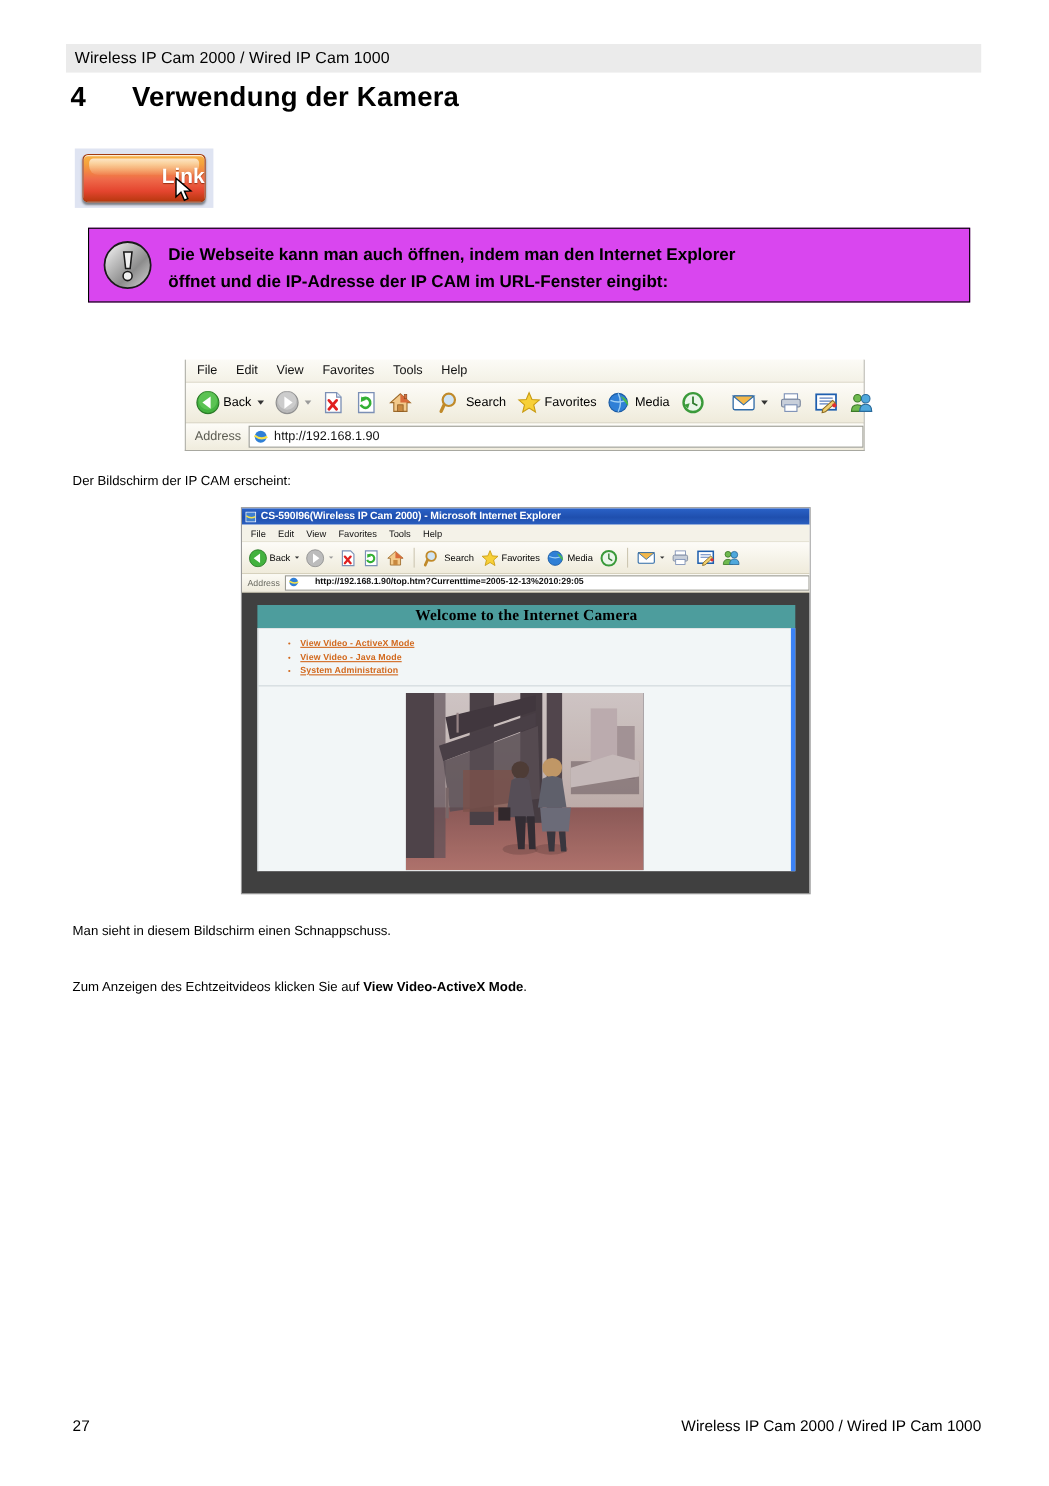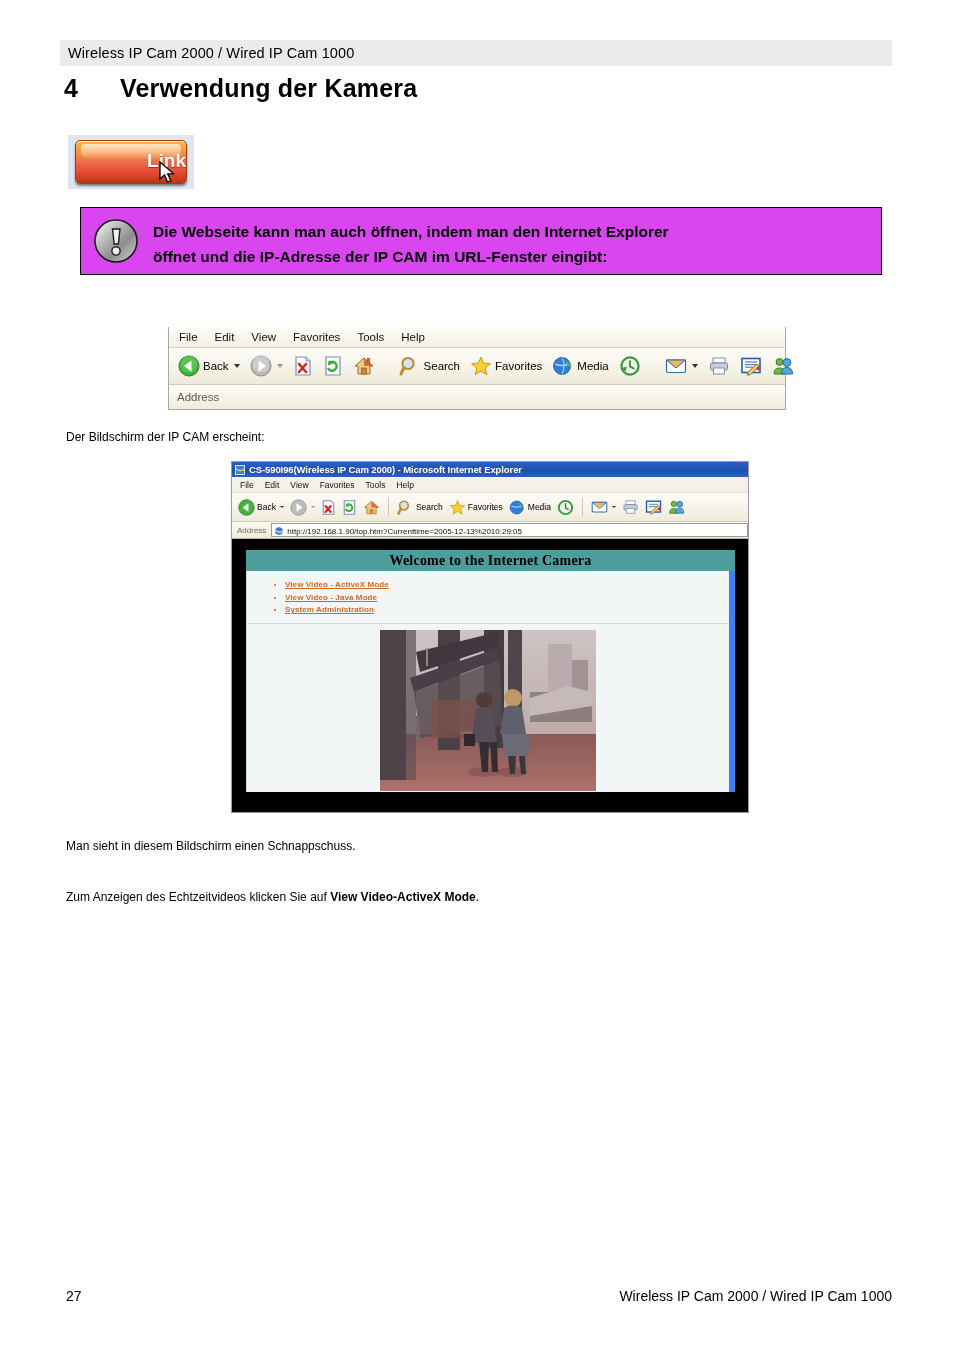--- a/index.html
+++ b/index.html
@@ -222,21 +222,20 @@
   .fig-window {
     position: absolute;
     left: 219px;
     top: 461px;
     width: 518px;
     height: 352px;
     background: #ffffff;
     border: 1px solid #9a9a9a;
     box-sizing: border-box;
     overflow: hidden;
-    margin-left: 12px;
   }
   .w-titlebar {
     height: 15px;
     background: linear-gradient(180deg,#2a62c8,#1f4fae 55%,#2a5fc0);
     display: flex;
     align-items: center;
     padding-left: 3px;
     gap: 4px;
   }
   .w-title-text {
@@ -284,30 +283,31 @@
     font-size: 8px;
     border-bottom: 1px solid #b9b3a0;
   }
   .w-addr-label { color: #6b6b62; margin-right: 5px; font-size: 8px; }
   .w-addr-input {
     flex: 1;
     height: 12px;
     background: #fff;
     border: 1px solid #9b9b92;
     display: flex;
-    align-items: flex-end;
-    gap: 3px;
+    align-items: flex-start;
+    gap: 14px;
     padding-left: 2px;
     font-size: 8px;
     color: #111;
     white-space: nowrap;
     overflow: hidden;
+    font-weight: bold;
   }
   .w-content {
-    background: #000000;
+    background: #404040;
     height: 276px;
     padding: 11px 0 0 14px;
     box-sizing: border-box;
   }
   .cam-banner {
     width: 489px;
     height: 21px;
     background: #4d9d9d;
     display: flex;
     align-items: center;
@@ -315,21 +315,21 @@
     color: #000;
     font-family: "Liberation Serif", serif;
     font-weight: bold;
     font-size: 14px;
     letter-spacing: 0.2px;
   }
   .cam-body {
     width: 489px;
     background: #f2f6f7;
     border-left: 1px solid #cfd8da;
-    border-right: 6px solid #3b82f6;
+    border-right: 4px solid #3b82f6;
     box-sizing: border-box;
   }
   .cam-links {
     padding: 8px 0 6px 26px;
     border-bottom: 1px solid #cfd8da;
   }
   .cam-links li {
     font-size: 8px;
     font-weight: bold;
     color: #d2691e;
@@ -535,20 +535,27 @@
         <circle cx="7.5" cy="6" r="3.4" fill="#6fba4f" stroke="#3c7a28"></circle>
         <path d="M2 18 q0 -6 5.5 -6 q5.5 0 5.5 6z" fill="#6fba4f" stroke="#3c7a28"></path>
         <circle cx="15" cy="6.5" r="3.9" fill="#4fa8dc" stroke="#2a6a9a"></circle>
         <path d="M9.5 18 q0 -6.5 5.5 -6.5 q5.5 0 5.5 6.5z" fill="#4fa8dc" stroke="#2a6a9a"></path>
       </svg>
     </div>
   </div>
 
   <div class="ie-addressbar">
     <span class="addr-label">Address</span>
+    <div class="addr-input">
+      <svg width="14" height="14" viewBox="0 0 14 14">
+        <circle cx="7" cy="7" r="5.4" fill="#2f7fd6"></circle>
+        <path d="M1.4 6 q6 4.4 11.6 1" fill="none" stroke="#f6e24a" stroke-width="2"></path>
+      </svg>
+      <span>http://192.168.1.90</span>
+    </div>
   </div>
 </div>
 
 <div class="body-text t-erscheint">Der Bildschirm der IP CAM erscheint:</div>
 
 <div class="fig-window">
 
   <div class="w-titlebar">
     <svg width="10" height="10" viewBox="0 0 10 10">
       <rect x="0.5" y="0.5" width="9" height="9" fill="#3f7fd0" stroke="#fff" stroke-width="0.8"></rect>

